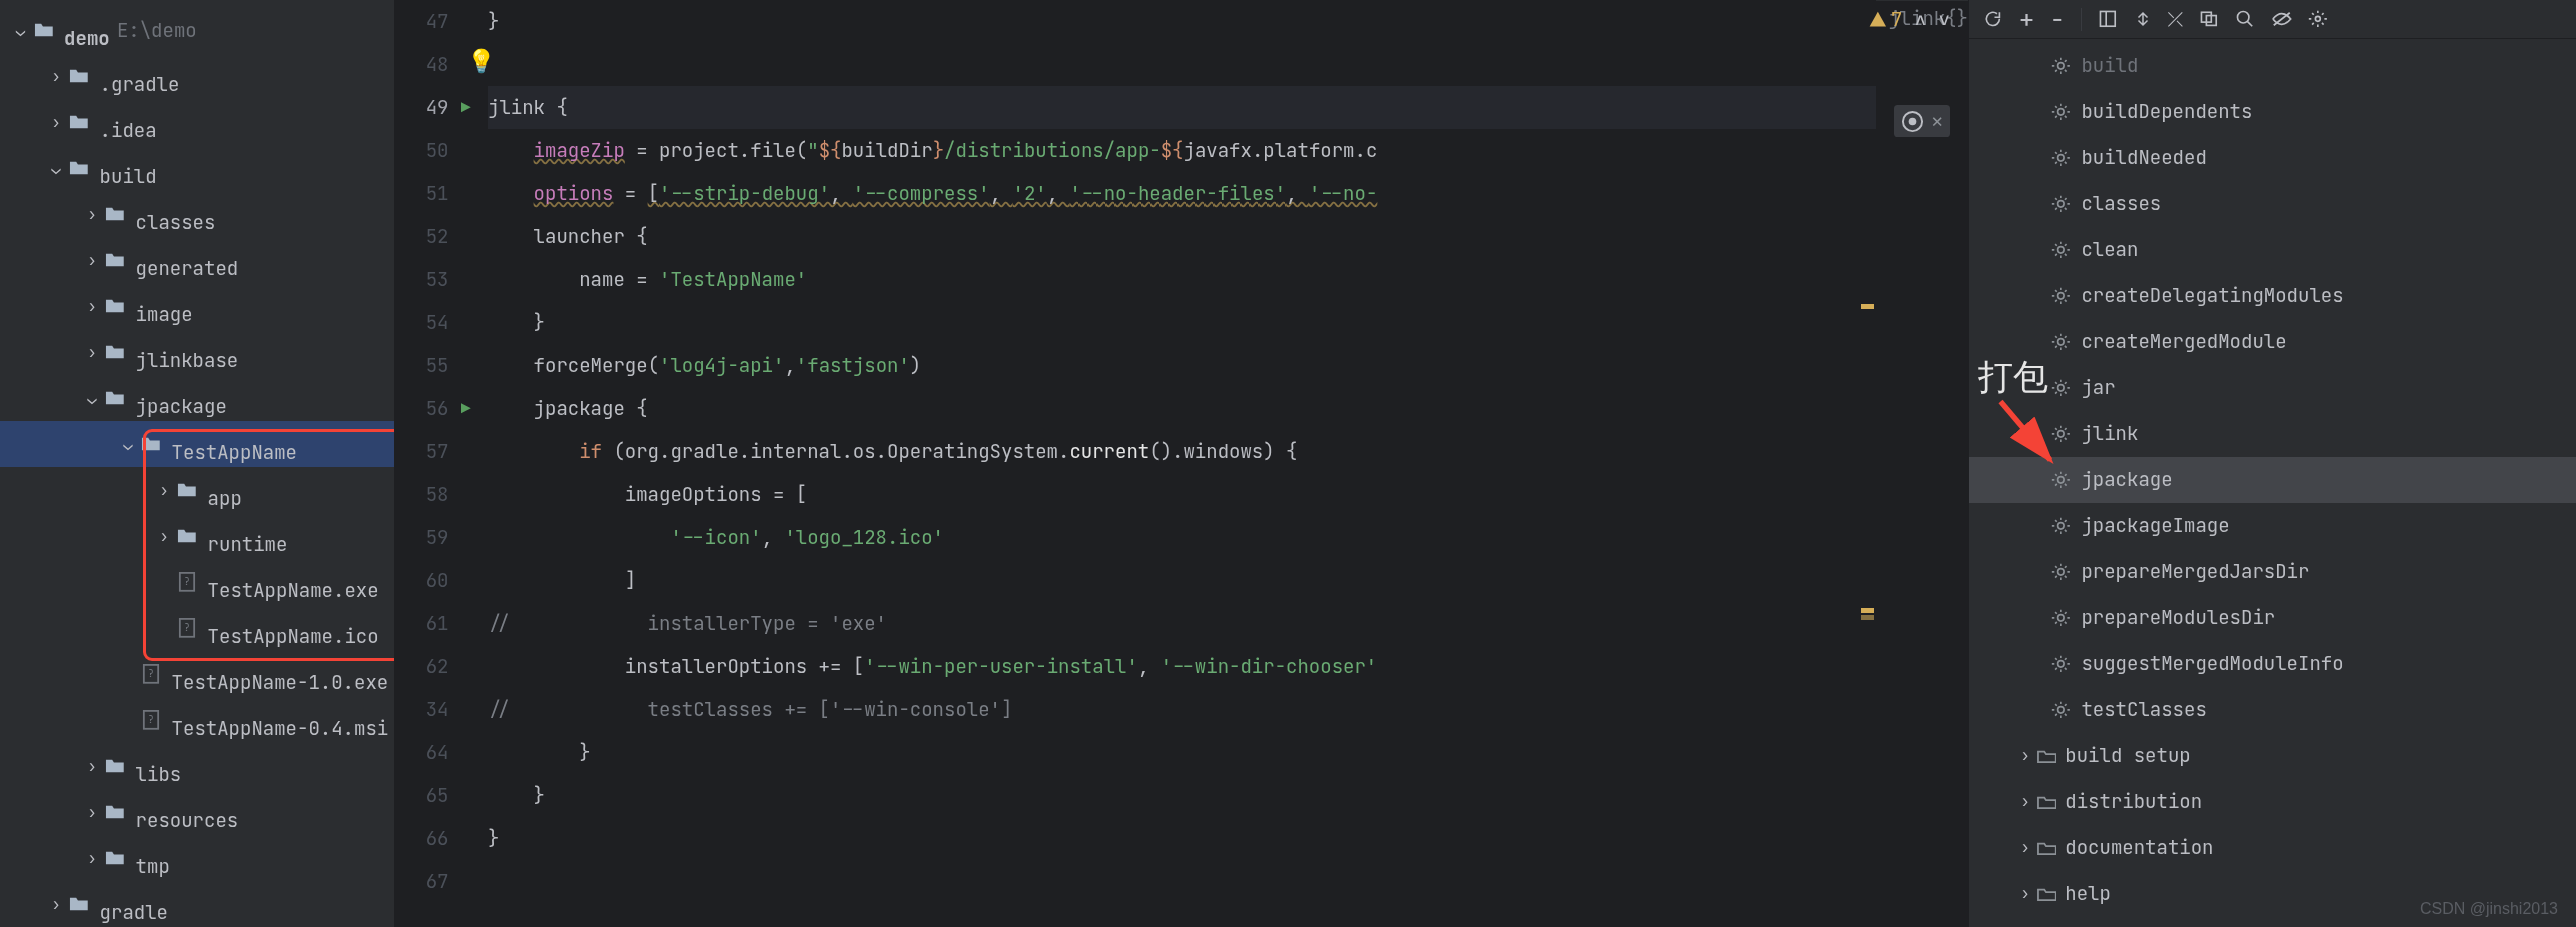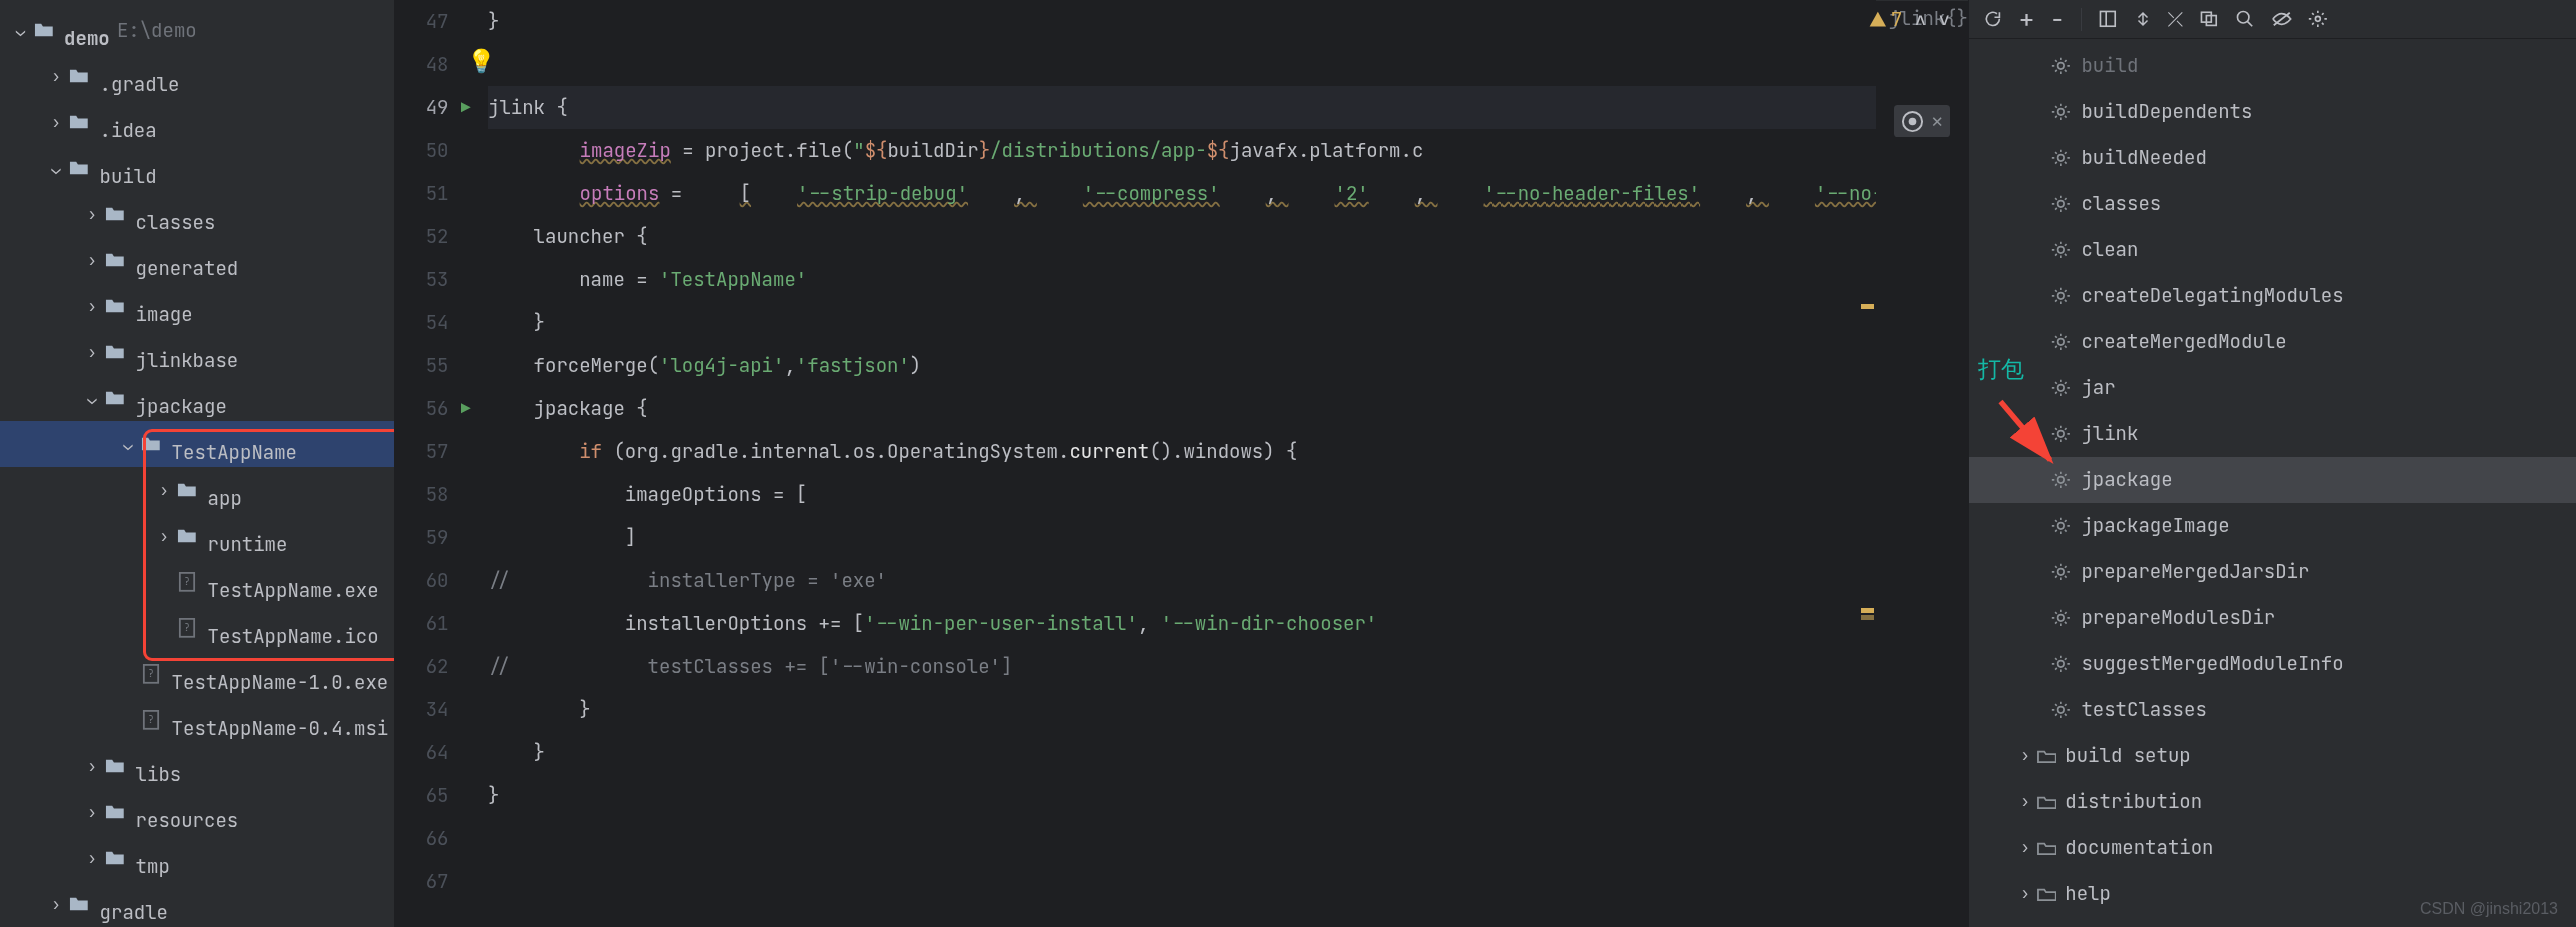--- a/index.html
+++ b/index.html
@@ -51,22 +51,22 @@
 .tree-path { color: #6f737a; margin-left: 7.2px; }
 
 .red-box {
   position: absolute;
   border: 3.6px solid #f44336;
   border-radius: 9px;
   pointer-events: none;
 }
 .red-annotation {
   position: absolute;
-  color: #14b8a6;
-  font-size: 23px;
+  color: #e5e5e5;
+  font-size: 35px;
   font-weight: 500;
   pointer-events: none;
   font-family: Liberation Mono, monospace;
 }
 .red-arrow {
   position: absolute;
   pointer-events: none;
 }
 
 
@@ -117,21 +117,20 @@
 .c-str { color: #6aab73; }
 .c-strref { color: #cf8e6d; }
 .c-strvar { color: #bcbec4; }
 .c-call { color: #bcbec4; }
 .c-method { color: #e5e5e5; }
 .c-brace { color: #bcbec4; }
 .c-comment { color: #7a7e85; }
 .wavy-underline {
   text-decoration: underline wavy #857042;
   text-decoration-skip-ink: none;
-  margin-left: 46px;
 }
 
 .editor-top-right {
   position: absolute;
   top: 7.2px; right: 18px;
   display: flex; gap: 12.5px; align-items: center;
   color: #bcbec4;
 }
 .warn-badge { color: #d6ae58; display:flex; align-items:center; gap:3.6px; }
 .inlay-box {
@@ -470,20 +469,21 @@
         <div class="code-line current"><span class="c-prop">jlink</span> <span class="c-brace">{</span></div>
         <div class="code-line">    <span class="c-var wavy-underline">imageZip</span> = <span class="c-prop">project</span>.<span class="c-call">file(</span><span class="c-str">"</span><span class="c-strref">${</span><span class="c-strvar">buildDir</span><span class="c-strref">}</span><span class="c-str">/distributions/app-</span><span class="c-strref">${</span><span class="c-strvar">javafx.platform.c</span></div>
         <div class="code-line">    <span class="c-var wavy-underline">options</span> = <span class="c-brace wavy-underline">[</span><span class="c-str wavy-underline">'--strip-debug'</span><span class="wavy-underline">, </span><span class="c-str wavy-underline">'--compress'</span><span class="wavy-underline">, </span><span class="c-str wavy-underline">'2'</span><span class="wavy-underline">, </span><span class="c-str wavy-underline">'--no-header-files'</span><span class="wavy-underline">, </span><span class="c-str wavy-underline">'--no-</span></div>
         <div class="code-line">    <span class="c-prop">launcher</span> <span class="c-brace">{</span></div>
         <div class="code-line">        <span class="c-prop">name</span> = <span class="c-str">'TestAppName'</span></div>
         <div class="code-line">    <span class="c-brace">}</span></div>
         <div class="code-line">    <span class="c-call">forceMerge(</span><span class="c-str">'log4j-api'</span>,<span class="c-str">'fastjson'</span><span class="c-call">)</span></div>
         <div class="code-line">    <span class="c-prop">jpackage</span> <span class="c-brace">{</span></div>
         <div class="code-line">        <span class="c-keyword">if</span> (org.gradle.internal.os.OperatingSystem.<span class="c-method">current</span>().windows) <span class="c-brace">{</span></div>
         <div class="code-line">            <span class="c-prop">imageOptions</span> = <span class="c-brace">[</span></div>
+        <div class="code-line">                <span class="c-str">'--icon'</span>, <span class="c-str">'logo_128.ico'</span></div>
         <div class="code-line">            <span class="c-brace">]</span></div>
         <div class="code-line"><span class="c-comment">//            installerType = 'exe'</span></div>
         <div class="code-line">            <span class="c-prop">installerOptions</span> += <span class="c-brace">[</span><span class="c-str">'--win-per-user-install'</span>, <span class="c-str">'--win-dir-chooser'</span></div>
         <div class="code-line"><span class="c-comment">//            testClasses += ['--win-console']</span></div>
         <div class="code-line">        <span class="c-brace">}</span></div>
         <div class="code-line">    <span class="c-brace">}</span></div>
         <div class="code-line"><span class="c-brace">}</span></div>
         <div class="code-line">&nbsp;</div>
       </div>
   </div>

